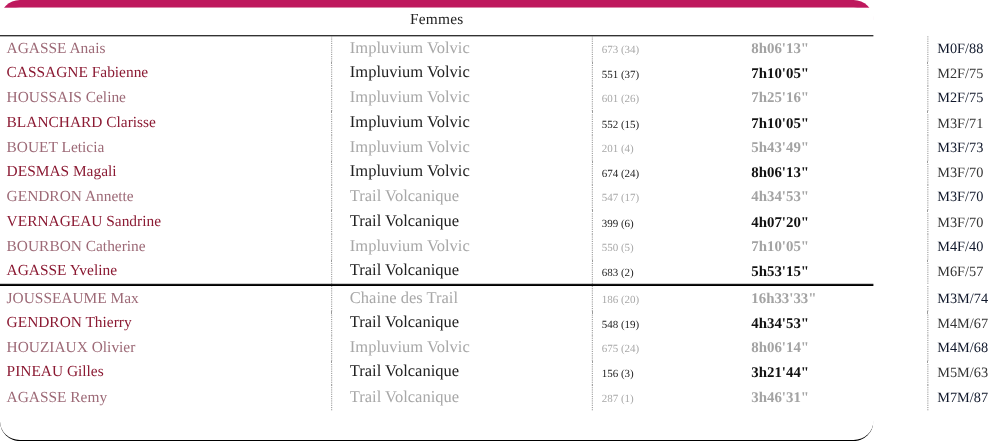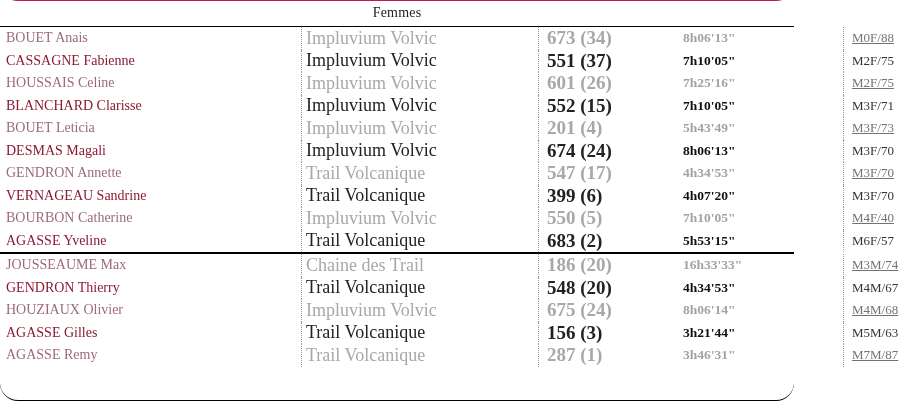--- a/index.html
+++ b/index.html
@@ -12,21 +12,21 @@
     height: 401px;
     font-family: "Liberation Serif", serif;
     color: #222222;
     overflow: hidden;
   }
   .sheet {
     width: 794px;
     height: 401px;
     position: relative;
     box-sizing: border-box;
-    border-top: 1px solid #be185d;
+    border-top: 7px solid #be185d;
     border-bottom: 1px solid #000000;
     border-radius: 18px;
   }
   .section-title {
     text-align: center;
     font-size: 14px;
     font-family: "Liberation Serif", serif;
     color: #222222;
     padding: 4px 0 5px 0;
     border-bottom: 1px solid #000000;
@@ -60,64 +60,63 @@
 
   .name {
     color: #8b1a33;
     font-size: 14px;
   }
   .name.dim {
     color: #9d6a77;
   }
   .race {
     color: #222222;
-    font-size: 18px;
+    font-size: 15px;
+    margin-left: 12px;
   }
   .race.dim {
     color: #a8a8a8;
   }
   .rank {
     color: #222222;
-    font-size: 19px;
-    font-weight: bold;
+    font-size: 10px;
   }
   .rank.dim {
     color: #a8a8a8;
   }
   .time {
     color: #111111;
     font-weight: bold;
     font-size: 13.5px;
   }
   .time.dim {
     color: #a3a3a3;
   }
   .cat {
     color: #333333;
     font-size: 13px;
   }
   .cat.dim {
-    color: #737373;
-    text-decoration: underline;
+    color: #0f172a;
   }
   .block-divider {
     border-top: 1px solid #000000;
     border-bottom: 1px solid #000000;
   }
 </style>
 </head>
 <body>
 
 <div class="sheet">
   <div id="sections-root">
       <div class="section-title">Femmes</div>
       <table class="results">
         <tbody>
           <tr>
-            <td class="c-name"><span class="name dim">BOUET Anais</span></td>
+            <td class="c-name"><span class="name dim">AGASSE Anais</span></td>
             <td class="c-race sep"><span class="race dim">Impluvium Volvic</span></td>
             <td class="c-rank sep"><span class="rank dim">673 (34)</span></td>
             <td class="c-time"><span class="time dim">8h06'13"</span></td>
             <td class="c-cat sep"><span class="cat dim">M0F/88</span></td>
           </tr>
           <tr>
             <td class="c-name"><span class="name">CASSAGNE Fabienne</span></td>
             <td class="c-race sep"><span class="race">Impluvium Volvic</span></td>
             <td class="c-rank sep"><span class="rank">551 (37)</span></td>
             <td class="c-time"><span class="time">7h10'05"</span></td>
@@ -187,33 +186,33 @@
           <tr>
             <td class="c-name"><span class="name dim">JOUSSEAUME Max</span></td>
             <td class="c-race sep"><span class="race dim">Chaine des Trail</span></td>
             <td class="c-rank sep"><span class="rank dim">186 (20)</span></td>
             <td class="c-time"><span class="time dim">16h33'33"</span></td>
             <td class="c-cat sep"><span class="cat dim">M3M/74</span></td>
           </tr>
           <tr>
             <td class="c-name"><span class="name">GENDRON Thierry</span></td>
             <td class="c-race sep"><span class="race">Trail Volcanique</span></td>
-            <td class="c-rank sep"><span class="rank">548 (20)</span></td>
+            <td class="c-rank sep"><span class="rank">548 (19)</span></td>
             <td class="c-time"><span class="time">4h34'53"</span></td>
             <td class="c-cat sep"><span class="cat">M4M/67</span></td>
           </tr>
           <tr>
             <td class="c-name"><span class="name dim">HOUZIAUX Olivier</span></td>
             <td class="c-race sep"><span class="race dim">Impluvium Volvic</span></td>
             <td class="c-rank sep"><span class="rank dim">675 (24)</span></td>
             <td class="c-time"><span class="time dim">8h06'14"</span></td>
             <td class="c-cat sep"><span class="cat dim">M4M/68</span></td>
           </tr>
           <tr>
-            <td class="c-name"><span class="name">AGASSE Gilles</span></td>
+            <td class="c-name"><span class="name">PINEAU Gilles</span></td>
             <td class="c-race sep"><span class="race">Trail Volcanique</span></td>
             <td class="c-rank sep"><span class="rank">156 (3)</span></td>
             <td class="c-time"><span class="time">3h21'44"</span></td>
             <td class="c-cat sep"><span class="cat">M5M/63</span></td>
           </tr>
           <tr>
             <td class="c-name"><span class="name dim">AGASSE Remy</span></td>
             <td class="c-race sep"><span class="race dim">Trail Volcanique</span></td>
             <td class="c-rank sep"><span class="rank dim">287 (1)</span></td>
             <td class="c-time"><span class="time dim">3h46'31"</span></td>

